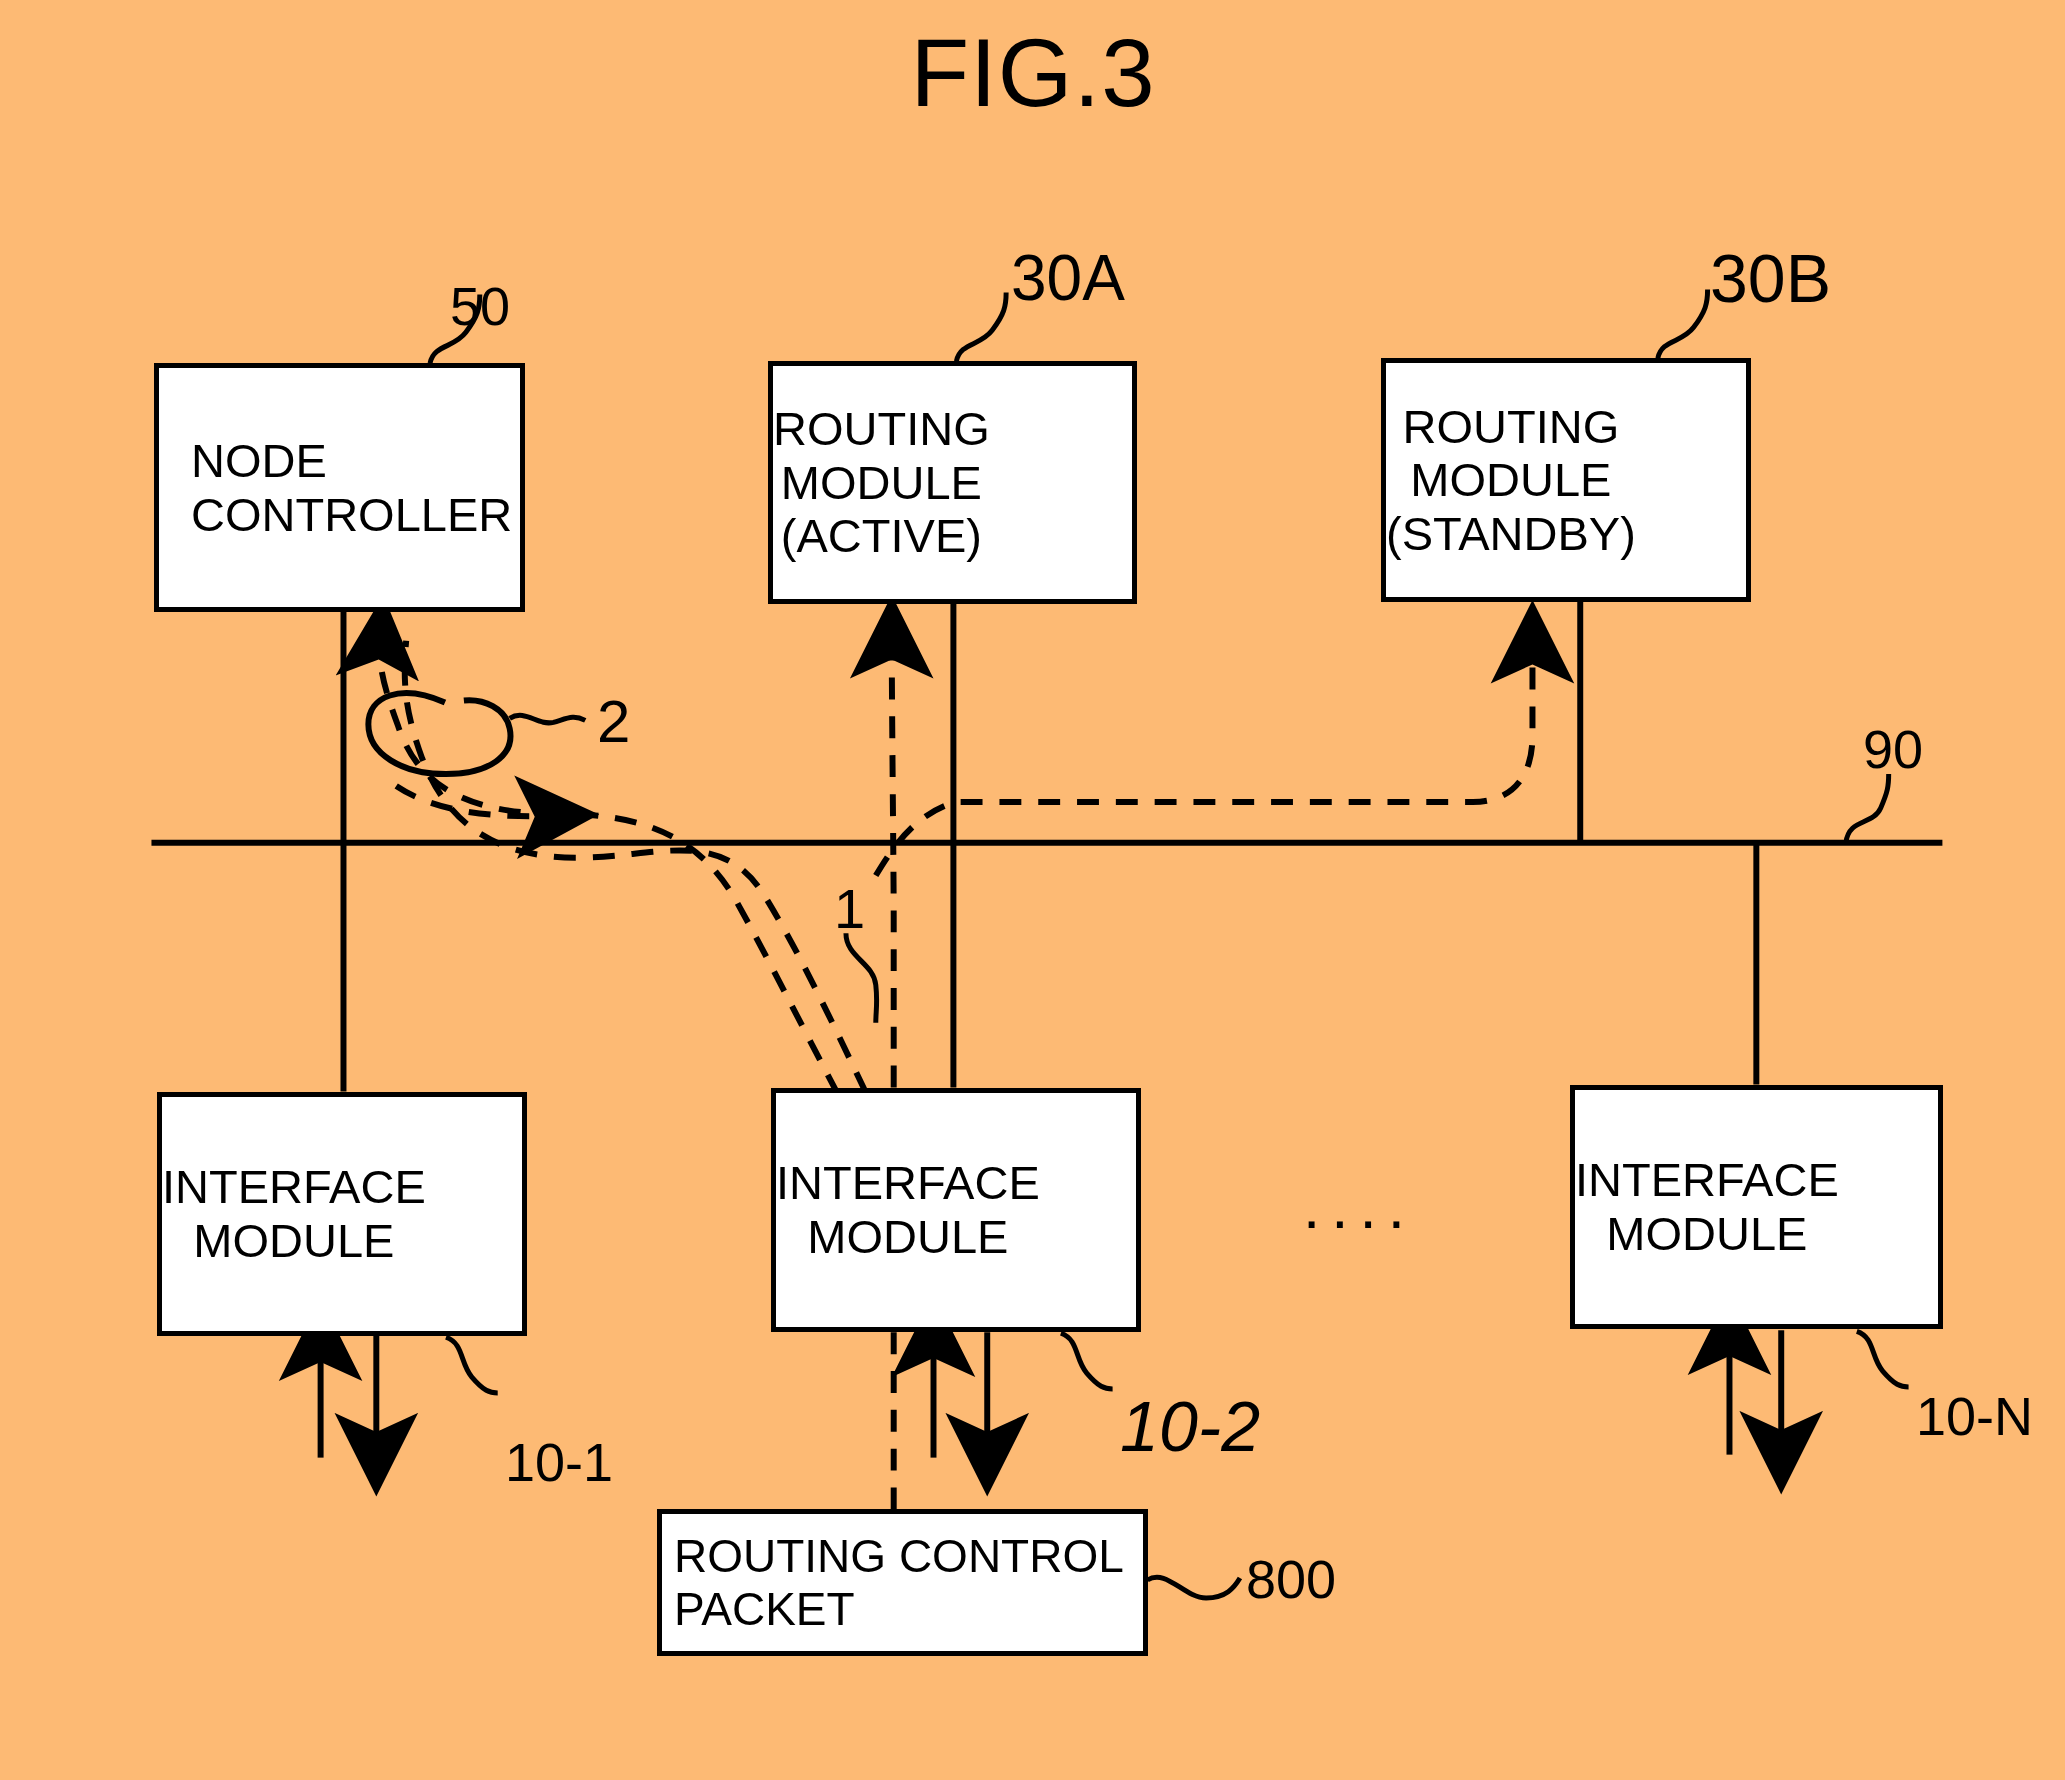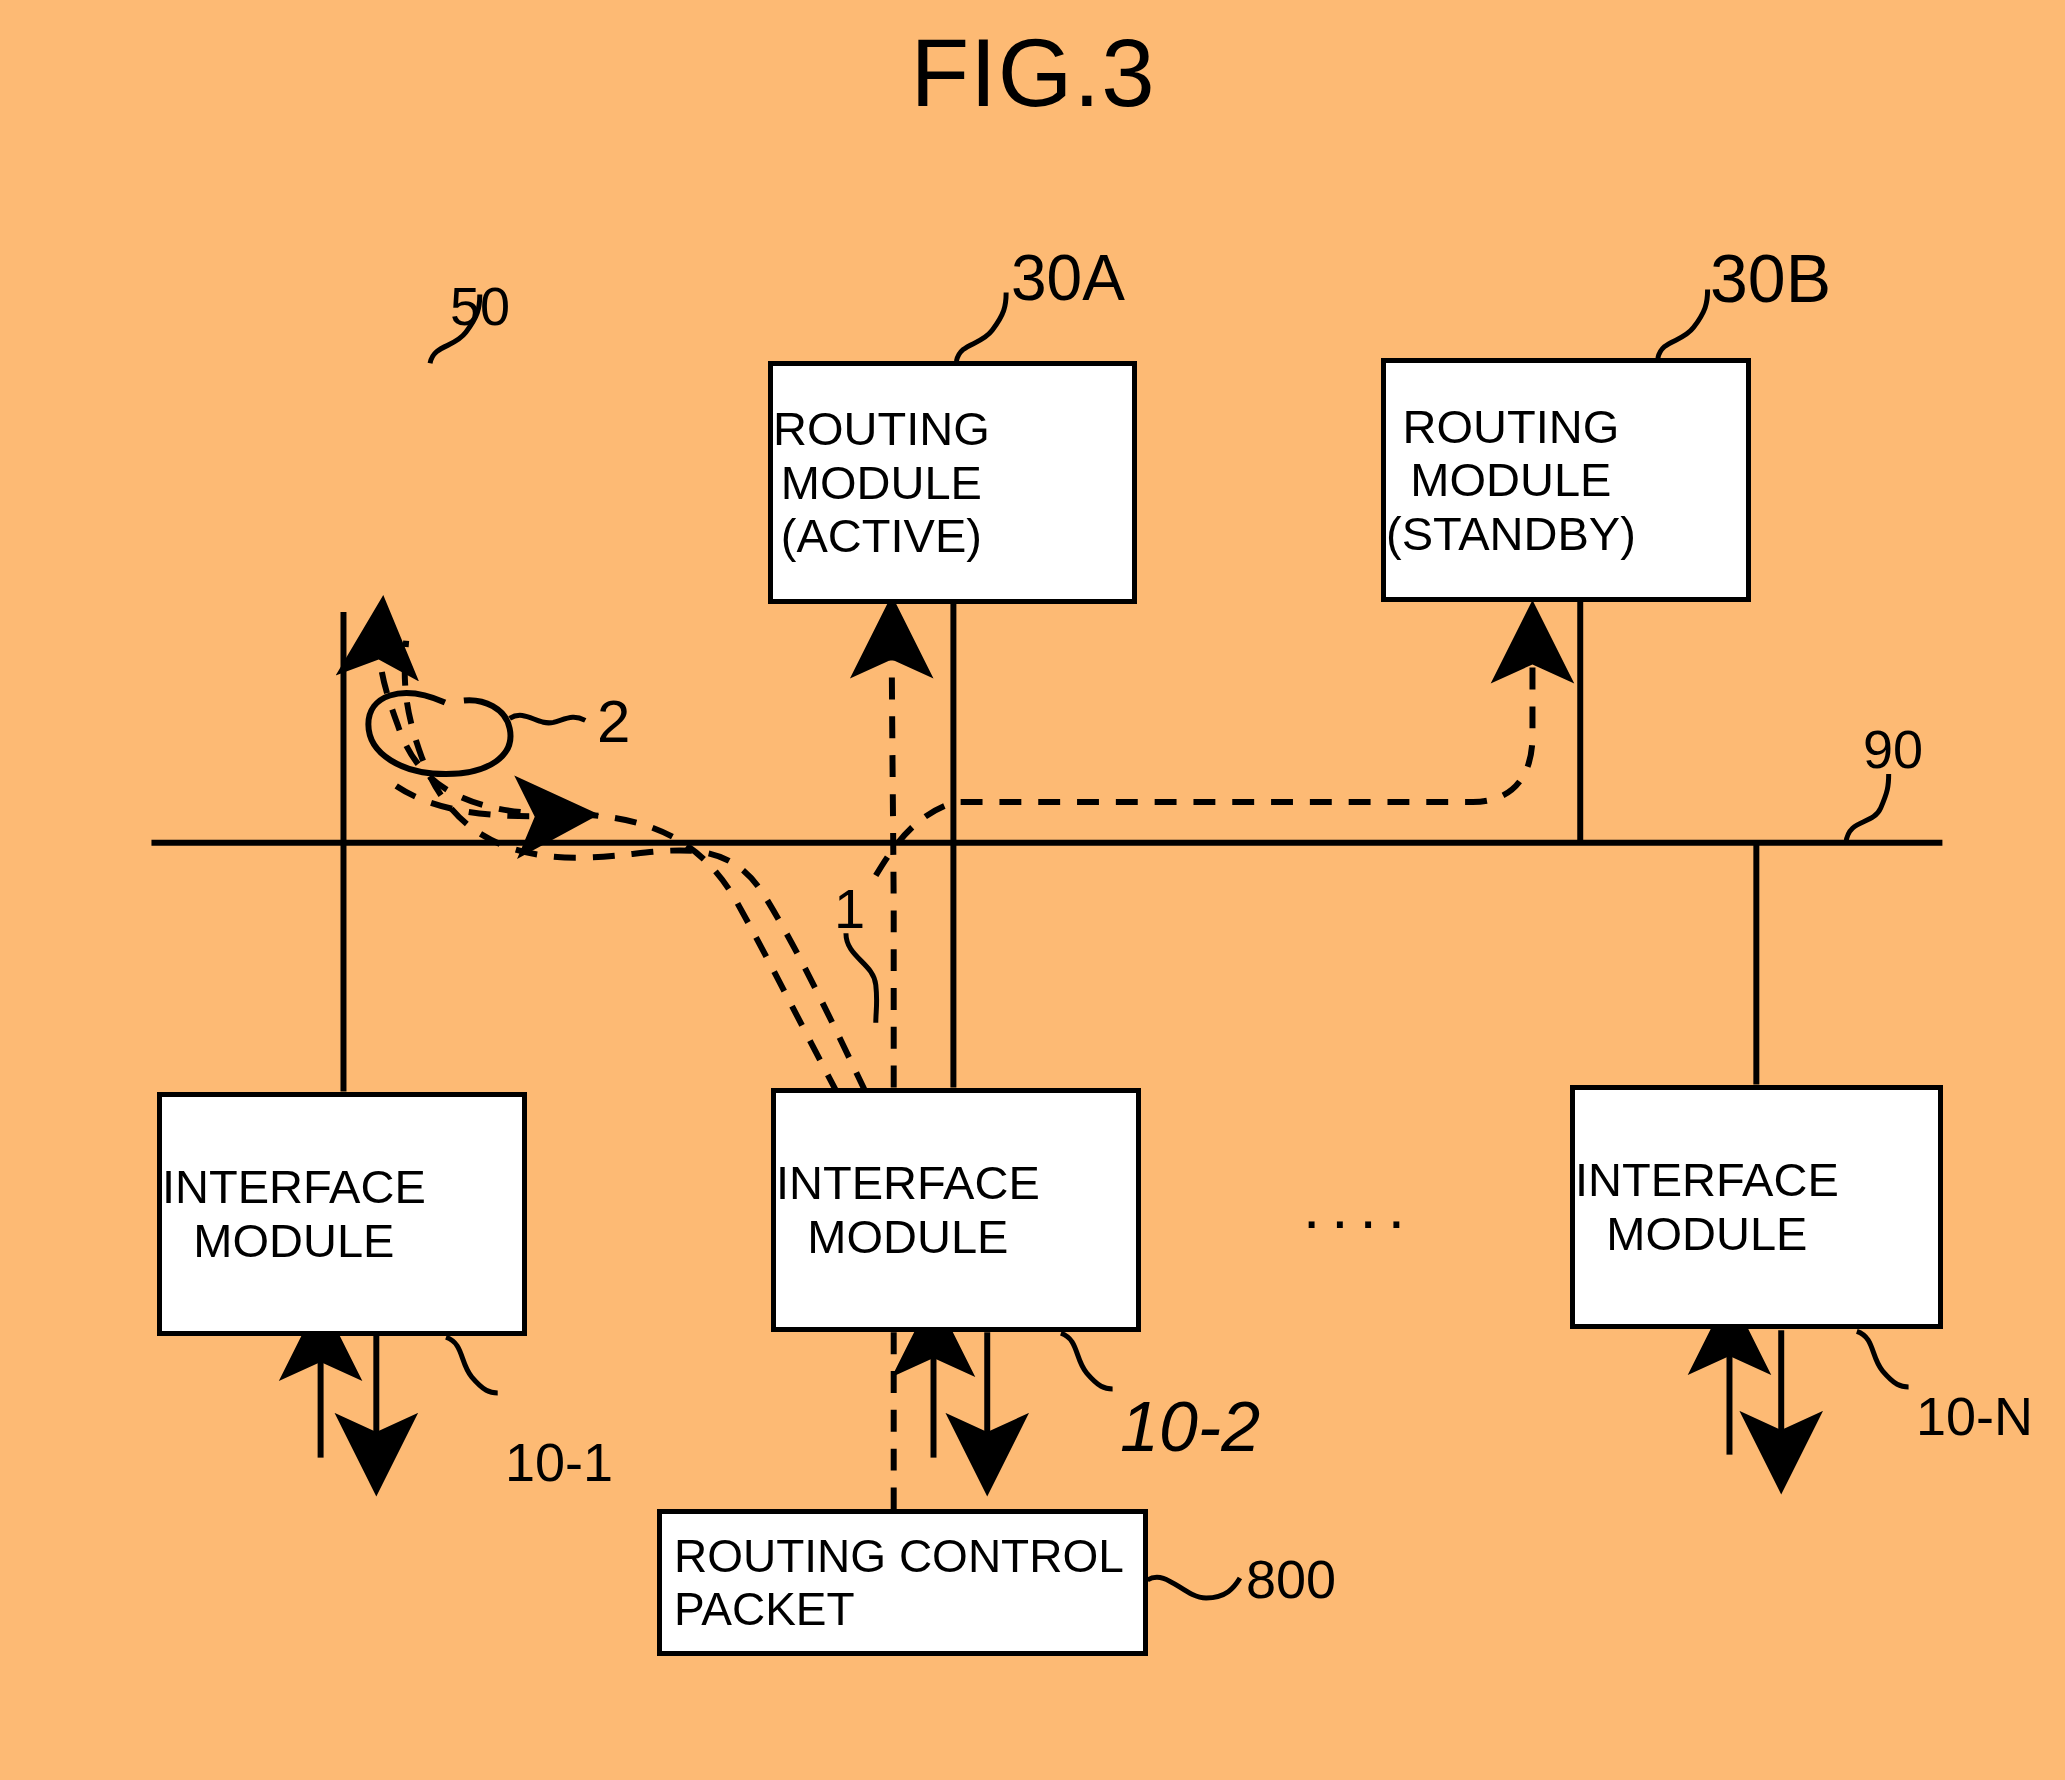--- a/index.html
+++ b/index.html
@@ -124,20 +124,24 @@
 
     <path d="M432,365 C436,346 456,350 468,334 C480,318 482,310 482,296" fill="none" stroke="#000000" stroke-width="5"></path>
     <path d="M961,363 C965,344 985,348 997,332 C1009,316 1011,308 1011,294" fill="none" stroke="#000000" stroke-width="5"></path>
     <path d="M1666,360 C1670,341 1690,345 1702,329 C1714,313 1716,305 1716,291" fill="none" stroke="#000000" stroke-width="5"></path>
     <path d="M448,1344 C466,1350 462,1370 474,1384 C486,1398 492,1400 500,1400" fill="none" stroke="#000000" stroke-width="5"></path>
     <path d="M1066,1340 C1084,1346 1080,1366 1092,1380 C1104,1394 1110,1396 1118,1396" fill="none" stroke="#000000" stroke-width="5"></path>
     <path d="M1866,1338 C1884,1344 1880,1364 1892,1378 C1904,1392 1910,1394 1918,1394" fill="none" stroke="#000000" stroke-width="5"></path>
     <path d="M1153,1588 C1172,1576 1190,1606 1212,1606 C1232,1606 1240,1596 1246,1586" fill="none" stroke="#000000" stroke-width="5"></path>
   </svg>
 
+  <div class="box leftish" style="left:154px; top:363px; width:371px; height:249px;">
+    <span>NODE
+CONTROLLER</span>
+  </div>
 
   <div class="box centered" style="left:768px; top:361px; width:369px; height:243px;">
     <span>ROUTING
 MODULE
 (ACTIVE)</span>
   </div>
 
   <div class="box centered" style="left:1381px; top:358px; width:370px; height:244px;">
     <span>ROUTING
 MODULE

